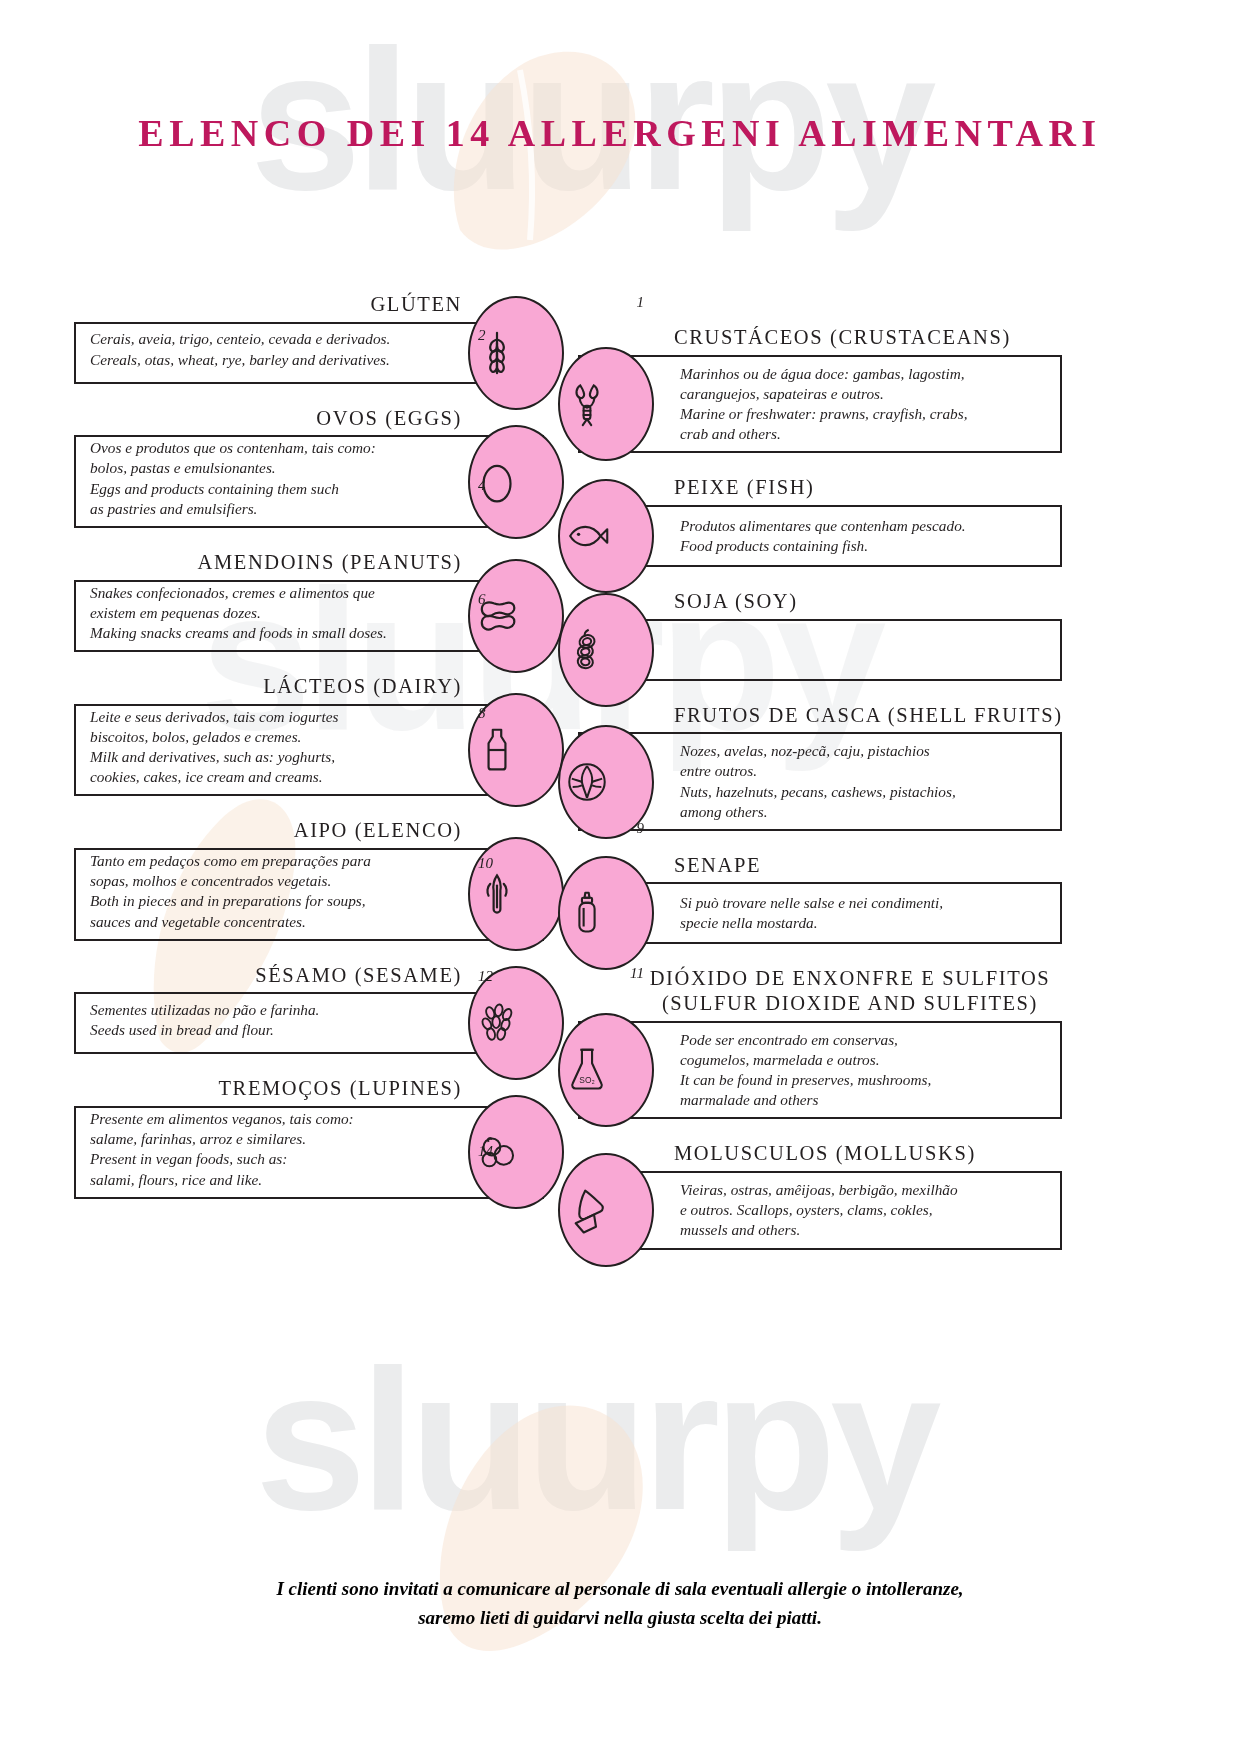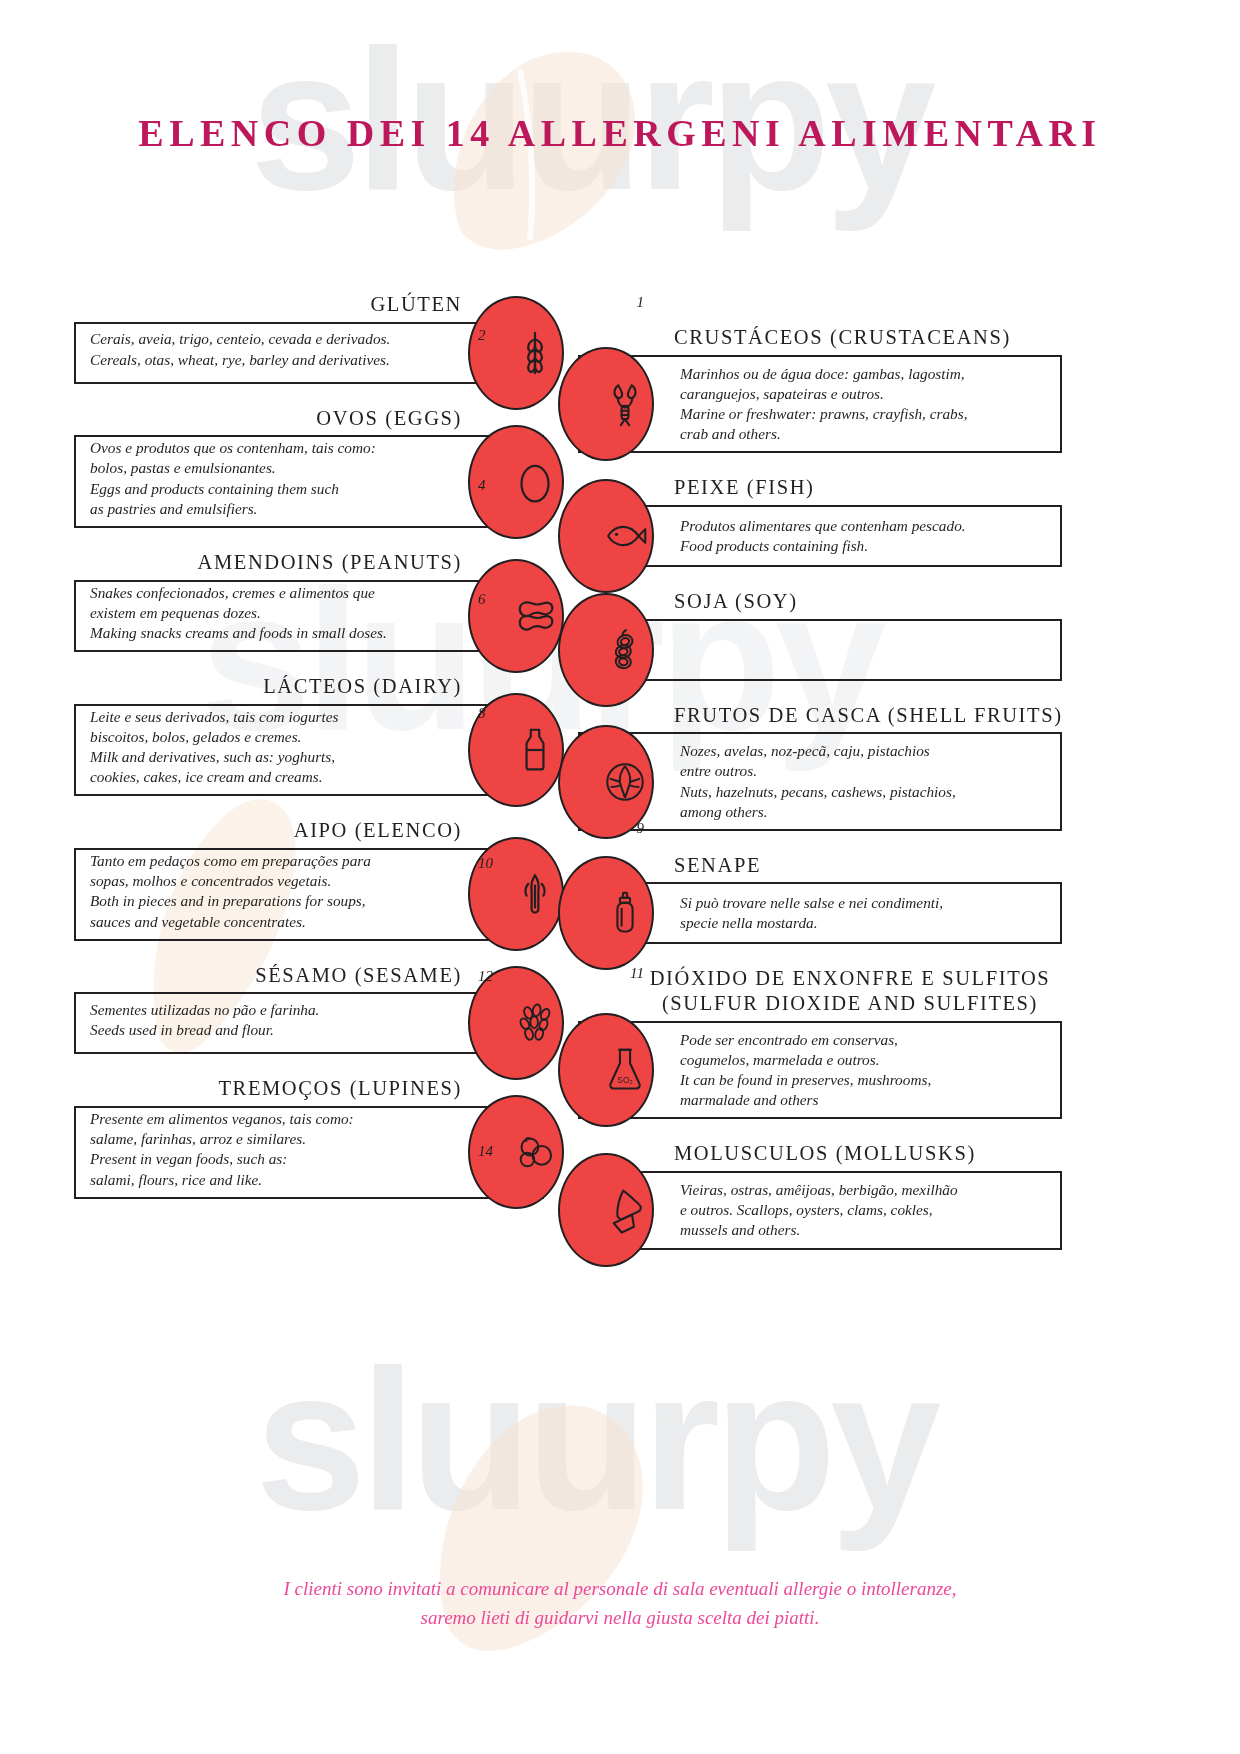--- a/index.html
+++ b/index.html
@@ -101,24 +101,24 @@
     white-space: pre-line;
   }
 
   
   .badge {
     position: absolute;
     width: 96px;
     height: 114px;
     border: 2.5px solid #231f20;
     border-radius: 50%;
-    background: #ef4444;
+    background: #f9a8d4;
     display: flex;
     align-items: center;
-    justify-content: flex-end;
+    justify-content: flex-start;
     top: 50%;
     transform: translateY(-50%);
     z-index: 4;
   }
   .badge-left  { right: -22px; }
   .badge-right { left: -22px; }
   .badge svg { width: 54px; height: 54px; display: block; }
 
   
   .num {
@@ -133,22 +133,22 @@
 
   
   .footer-note {
     position: absolute;
     left: 0;
     top: 1574px;
     width: 1240px;
     text-align: center;
     font-size: 19px;
     font-style: italic;
-    font-weight: 400;
-    color: #ec4899;
+    font-weight: 700;
+    color: #000000;
     line-height: 1.55;
     white-space: pre-line;
     z-index: 3;
   }
 </style>
 </head>
 <body>
 
 <div class="wm wm-top">sluurpy</div>
 <div class="wm wm-mid">sluurpy</div>

